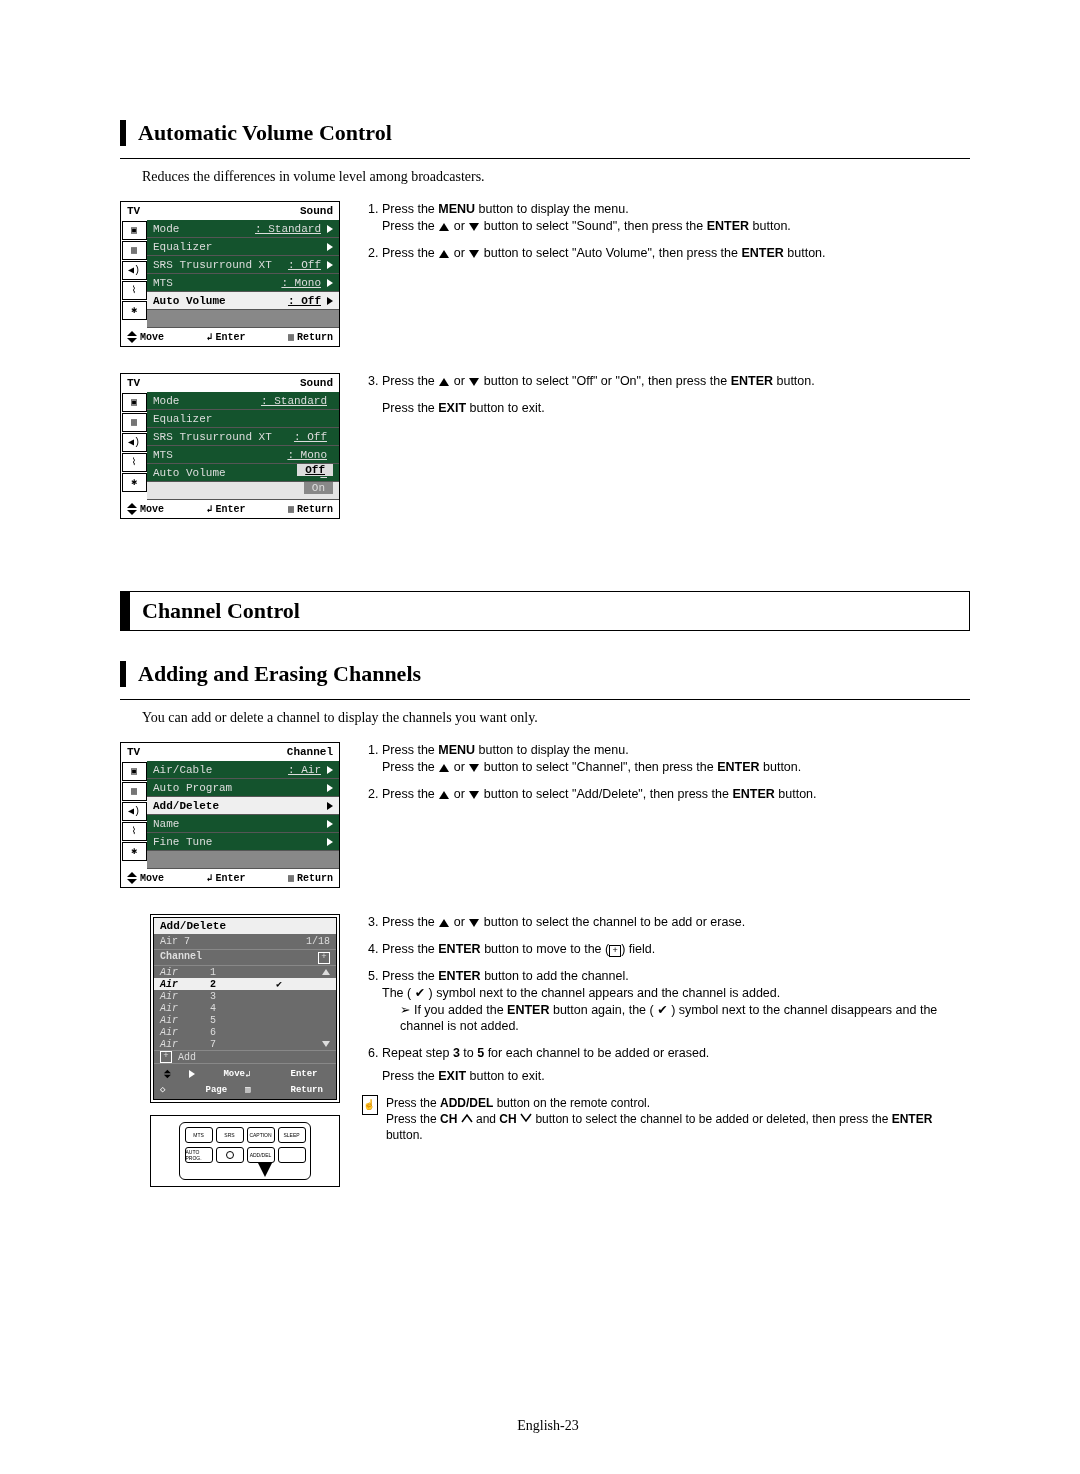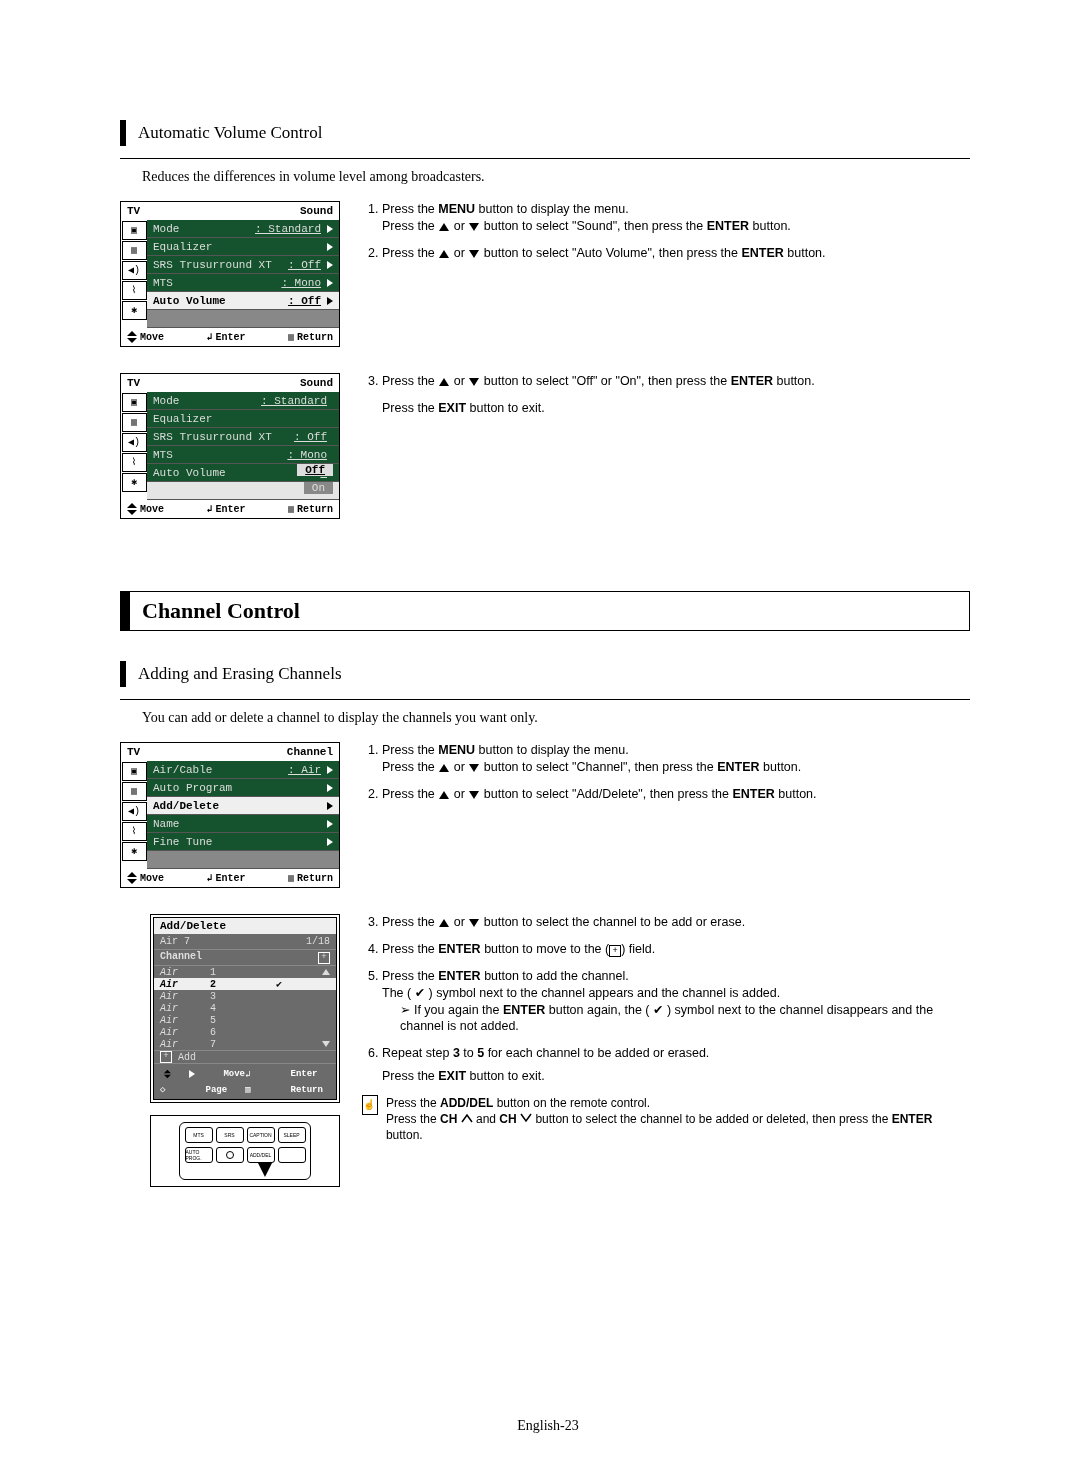--- a/index.html
+++ b/index.html
@@ -23,22 +23,22 @@
     margin-bottom: 12px;
   }
   .h2-bar {
     width: 6px;
     height: 26px;
     background: #000;
     margin-right: 12px;
   }
   .h2-text {
     font-family: "Times New Roman", Times, serif;
-    font-weight: normal;
-    font-size: 17px;
+    font-weight: bold;
+    font-size: 22px;
   }
   .hr-thin {
     border: none;
     border-top: 1px solid #000;
     margin: 0 0 10px 0;
   }
   .desc {
     font-family: "Times New Roman", Times, serif;
     font-size: 14px;
     margin: 0 0 16px 22px;
@@ -644,21 +644,21 @@
       <ol class="steps" start="3">
         <li>
           <span>Press the </span><span class="tri-up"></span><span> or </span><span class="tri-down"></span><span> button to select the channel to be add or erase.</span>
         </li>
         <li>
           <span>Press the </span><b>ENTER</b><span> button to move to the (</span><span class="plus-box-blk">+</span><span>) field.</span>
         </li>
         <li>
           <span>Press the </span><b>ENTER</b><span> button to add the channel.</span><br>
           <span>The ( </span><span class="check-sm">✔</span><span> ) symbol next to the channel appears and the channel is added.</span>
-          <span class="sub-indent">➢ <span>If you again the </span><b>ENTER</b><span> button again, the ( </span><span class="check-sm">✔</span><span> ) symbol next to the channel disappears and the channel is not added.</span></span>
+          <span class="sub-indent">➢ <span>If you added the </span><b>ENTER</b><span> button again, the ( </span><span class="check-sm">✔</span><span> ) symbol next to the channel disappears and the channel is not added.</span></span>
         </li>
         <li>
           <span>Repeat step </span><b>3</b><span> to </span><b>5</b><span> for each channel to be added or erased.</span>
           <div style="height:6px"></div>
           <span>Press the </span><b>EXIT</b><span> button to exit.</span>
         </li>
       </ol>
       <div class="note-row">
         <div class="note-icon">☝</div>
         <div>

